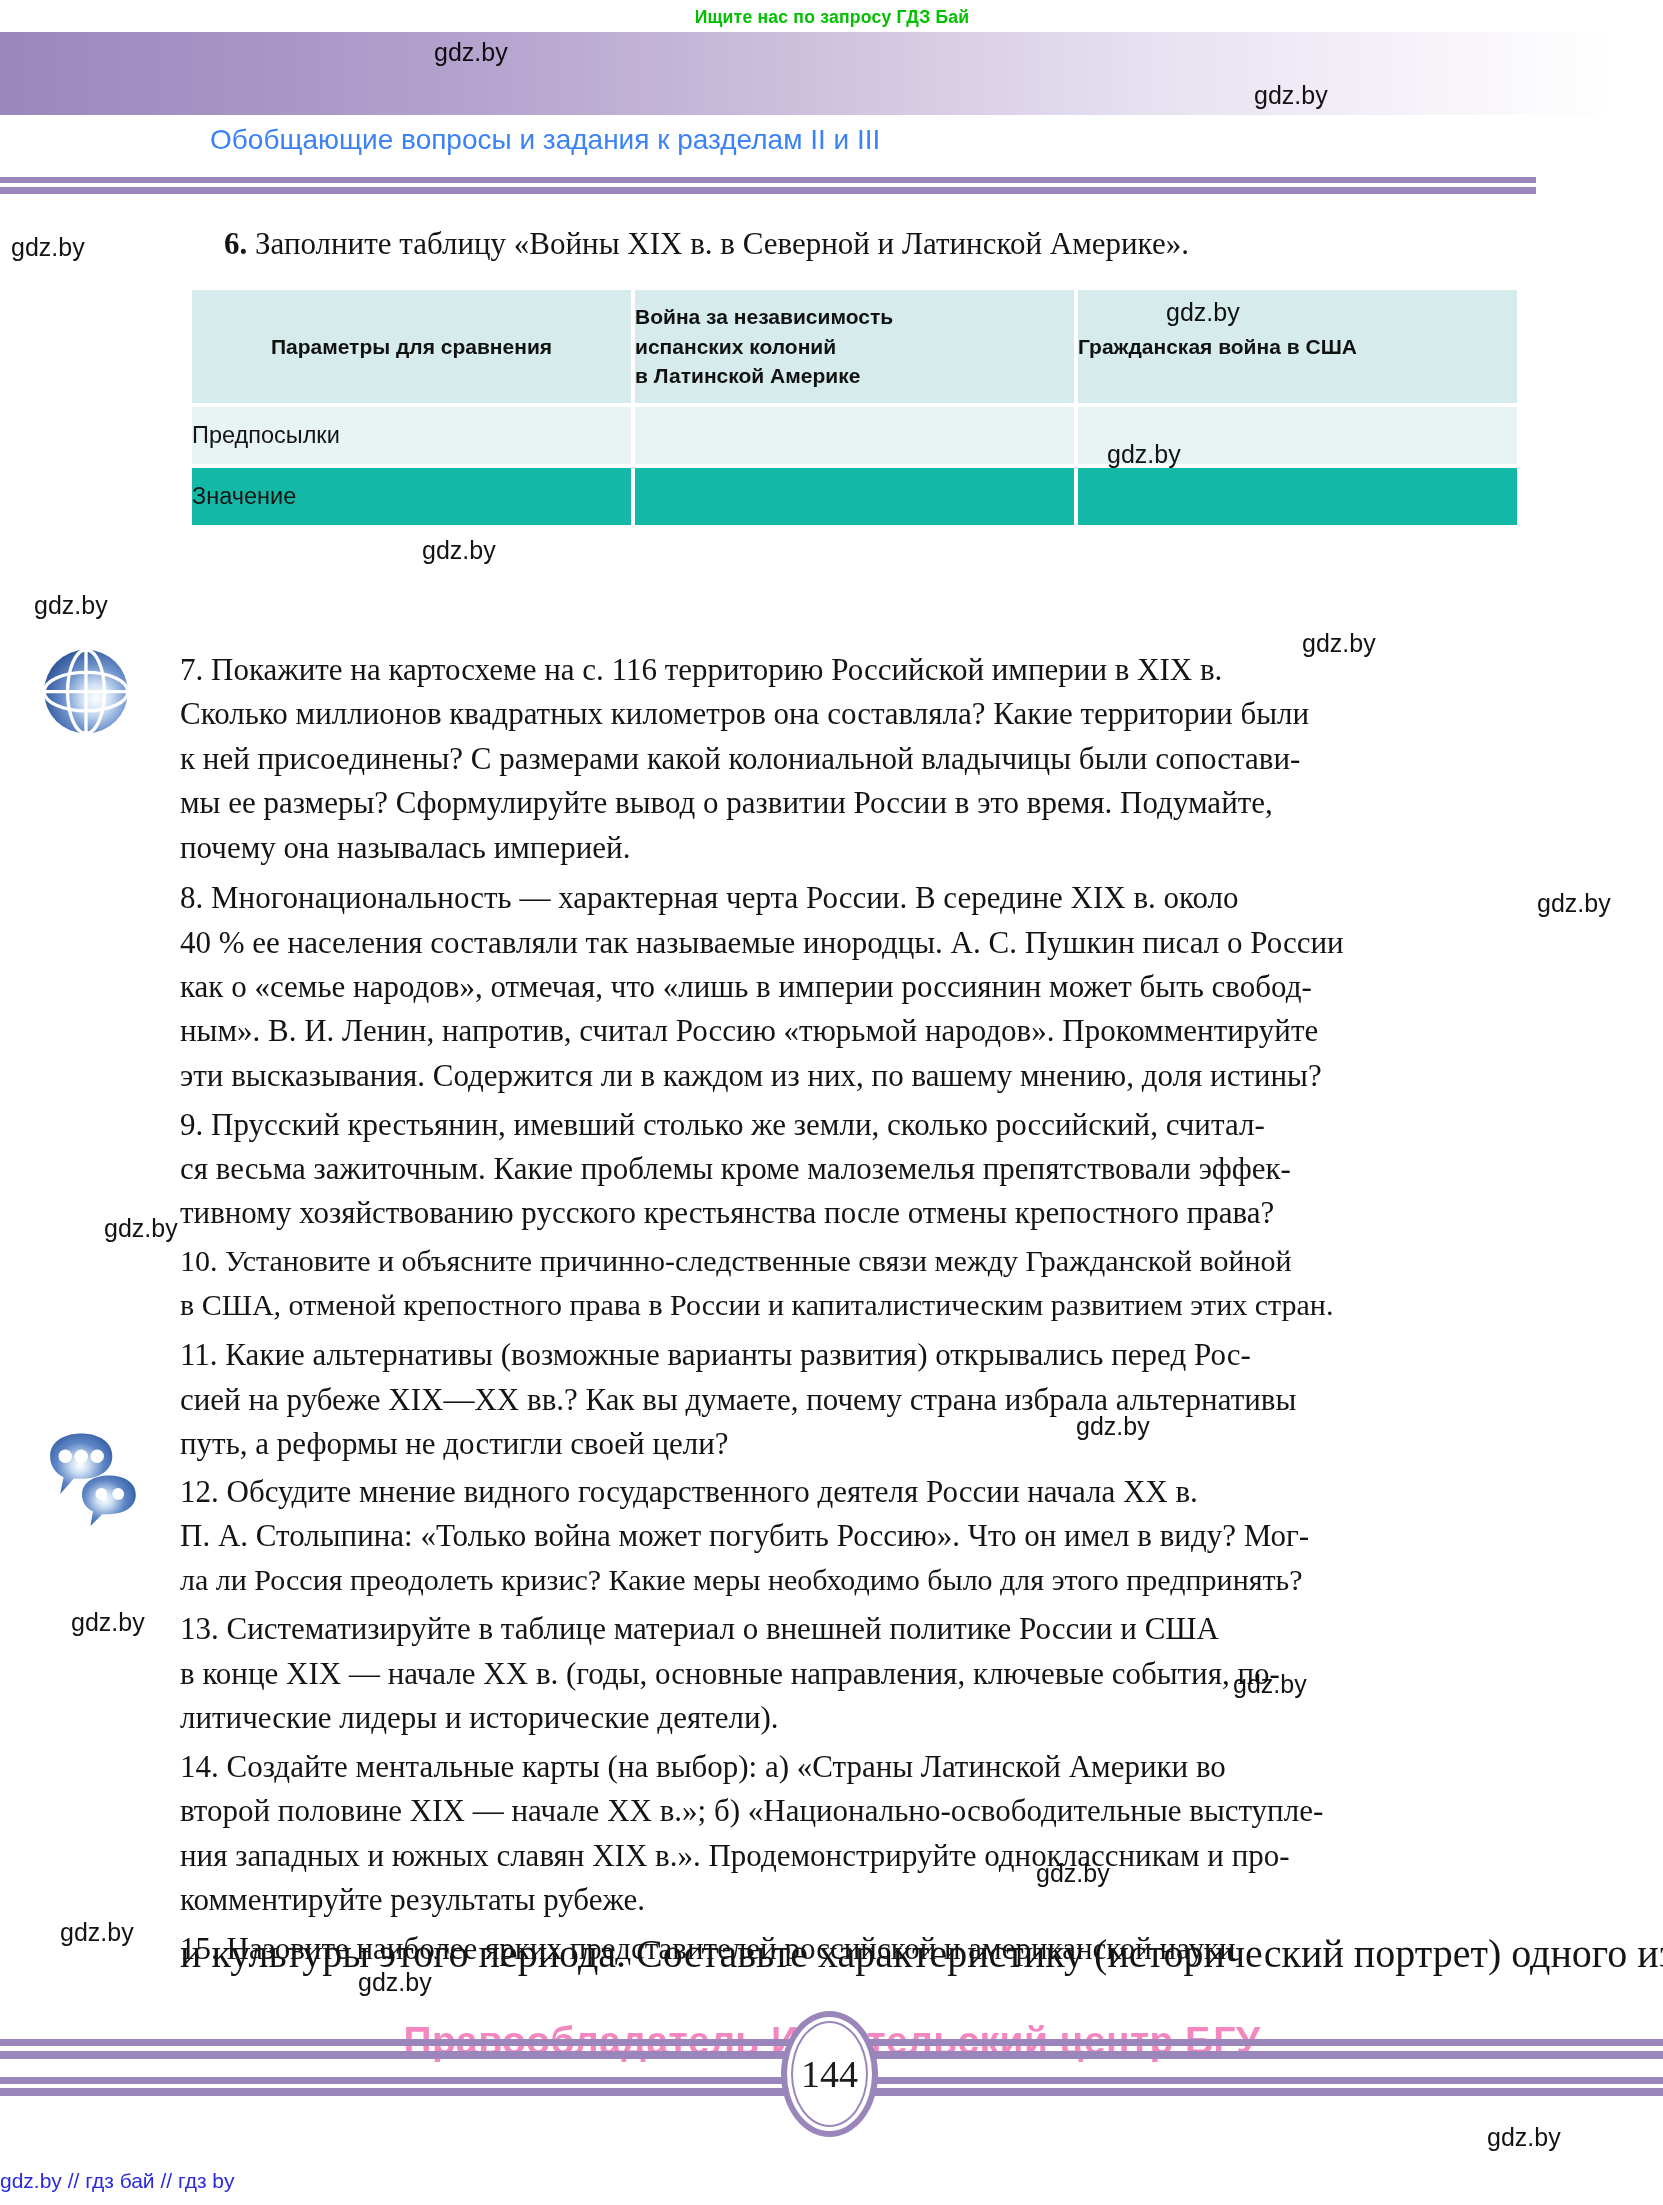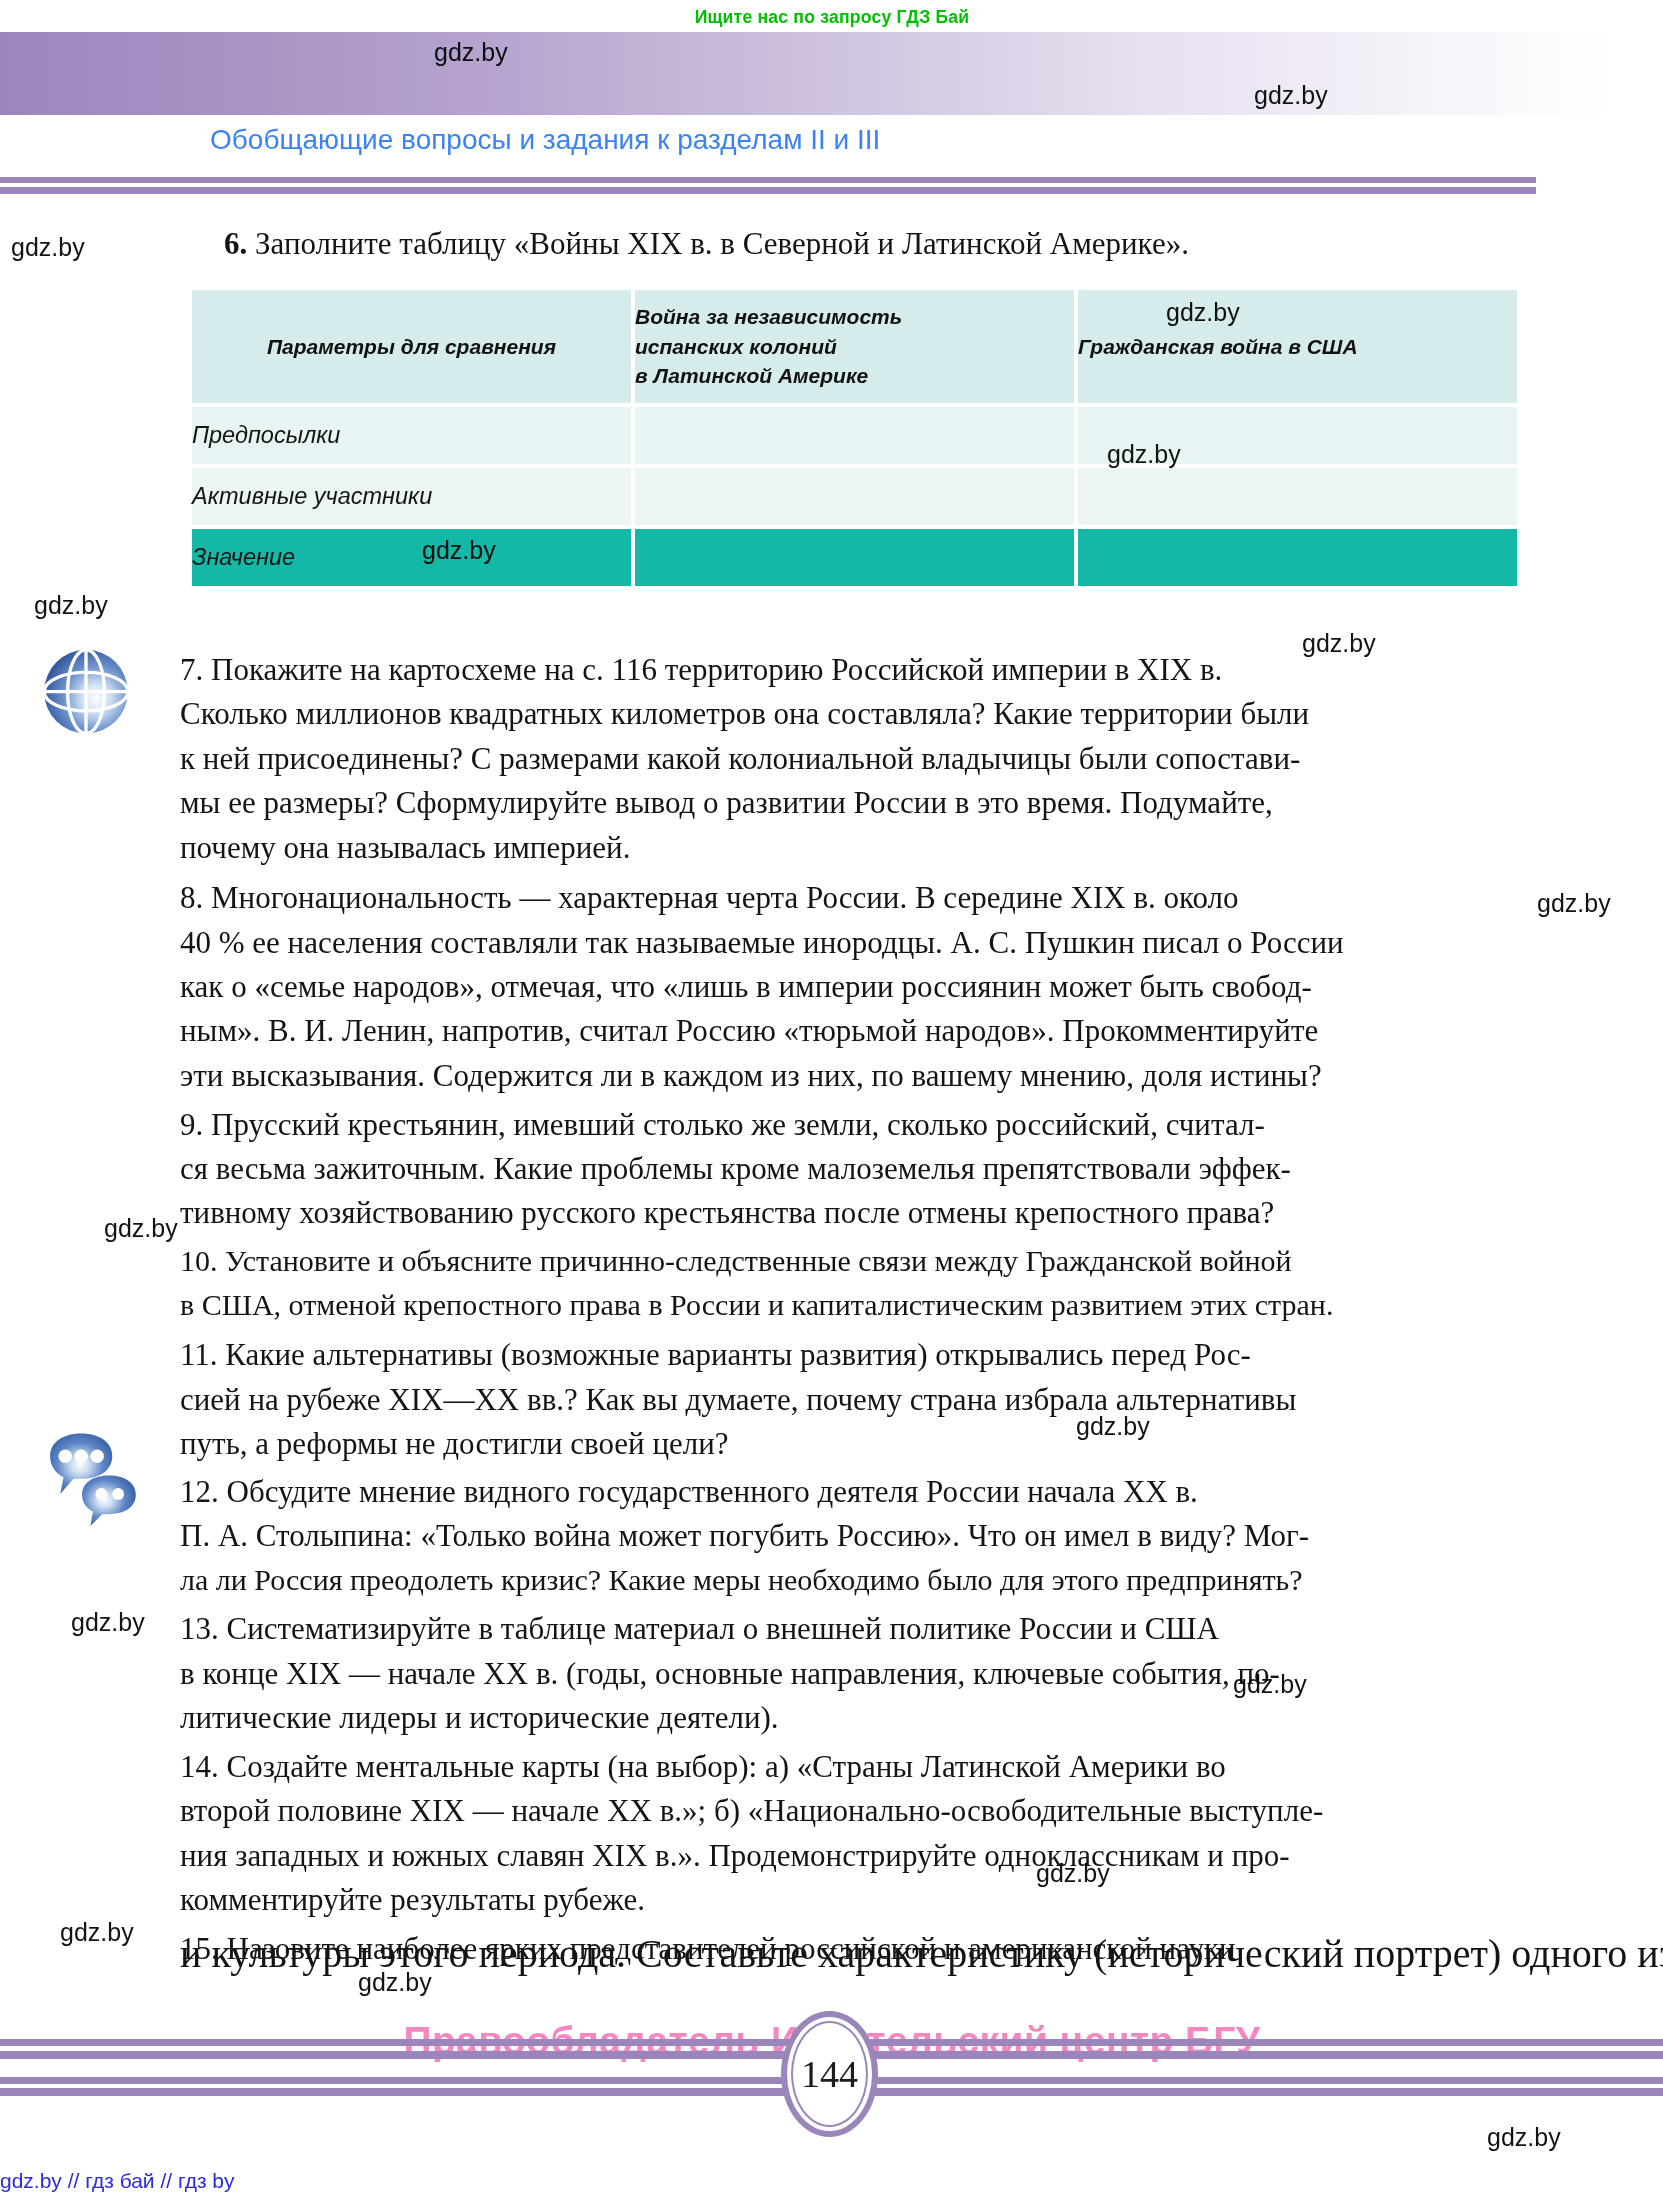--- a/index.html
+++ b/index.html
@@ -117,21 +117,20 @@
     top: 286px;
     width: 1333px;
     border-collapse: separate;
     border-spacing: 4.2px;
     table-layout: fixed;
   }
   .tbl td, .tbl th {
     padding: 0;
     vertical-align: middle;
     text-align: left;
-    font-style: italic;
   }
   .th-cell {
     background: #d6ecec;
     height: 113px;
     text-align: center;
     font-family: "Liberation Sans", sans-serif;
     font-size: 21px;
     font-weight: 700;
     color: #111;
     line-height: 1.42;
@@ -299,25 +298,20 @@
         <span>Война за независимость</span><br>
         <span>испанских колоний</span><br>
         <span>в Латинской Америке</span>
       </td>
       <td class="th-cell col-c">Гражданская война в США</td>
     </tr>
     <tr>
       <td class="body-cell col-a">Предпосылки</td>
       <td class="body-cell col-b"></td>
       <td class="body-cell col-c"></td>
-    </tr>
-    <tr>
-      <td class="body-cell r2 col-a">Активные участники</td>
-      <td class="body-cell r2 col-b"></td>
-      <td class="body-cell r2 col-c"></td>
     </tr>
     <tr>
       <td class="body-cell r3 col-a">Значение</td>
       <td class="body-cell r3 col-b"></td>
       <td class="body-cell r3 col-c"></td>
     </tr>
   </tbody>
     </table>
 
   <div class="icon-globe">

